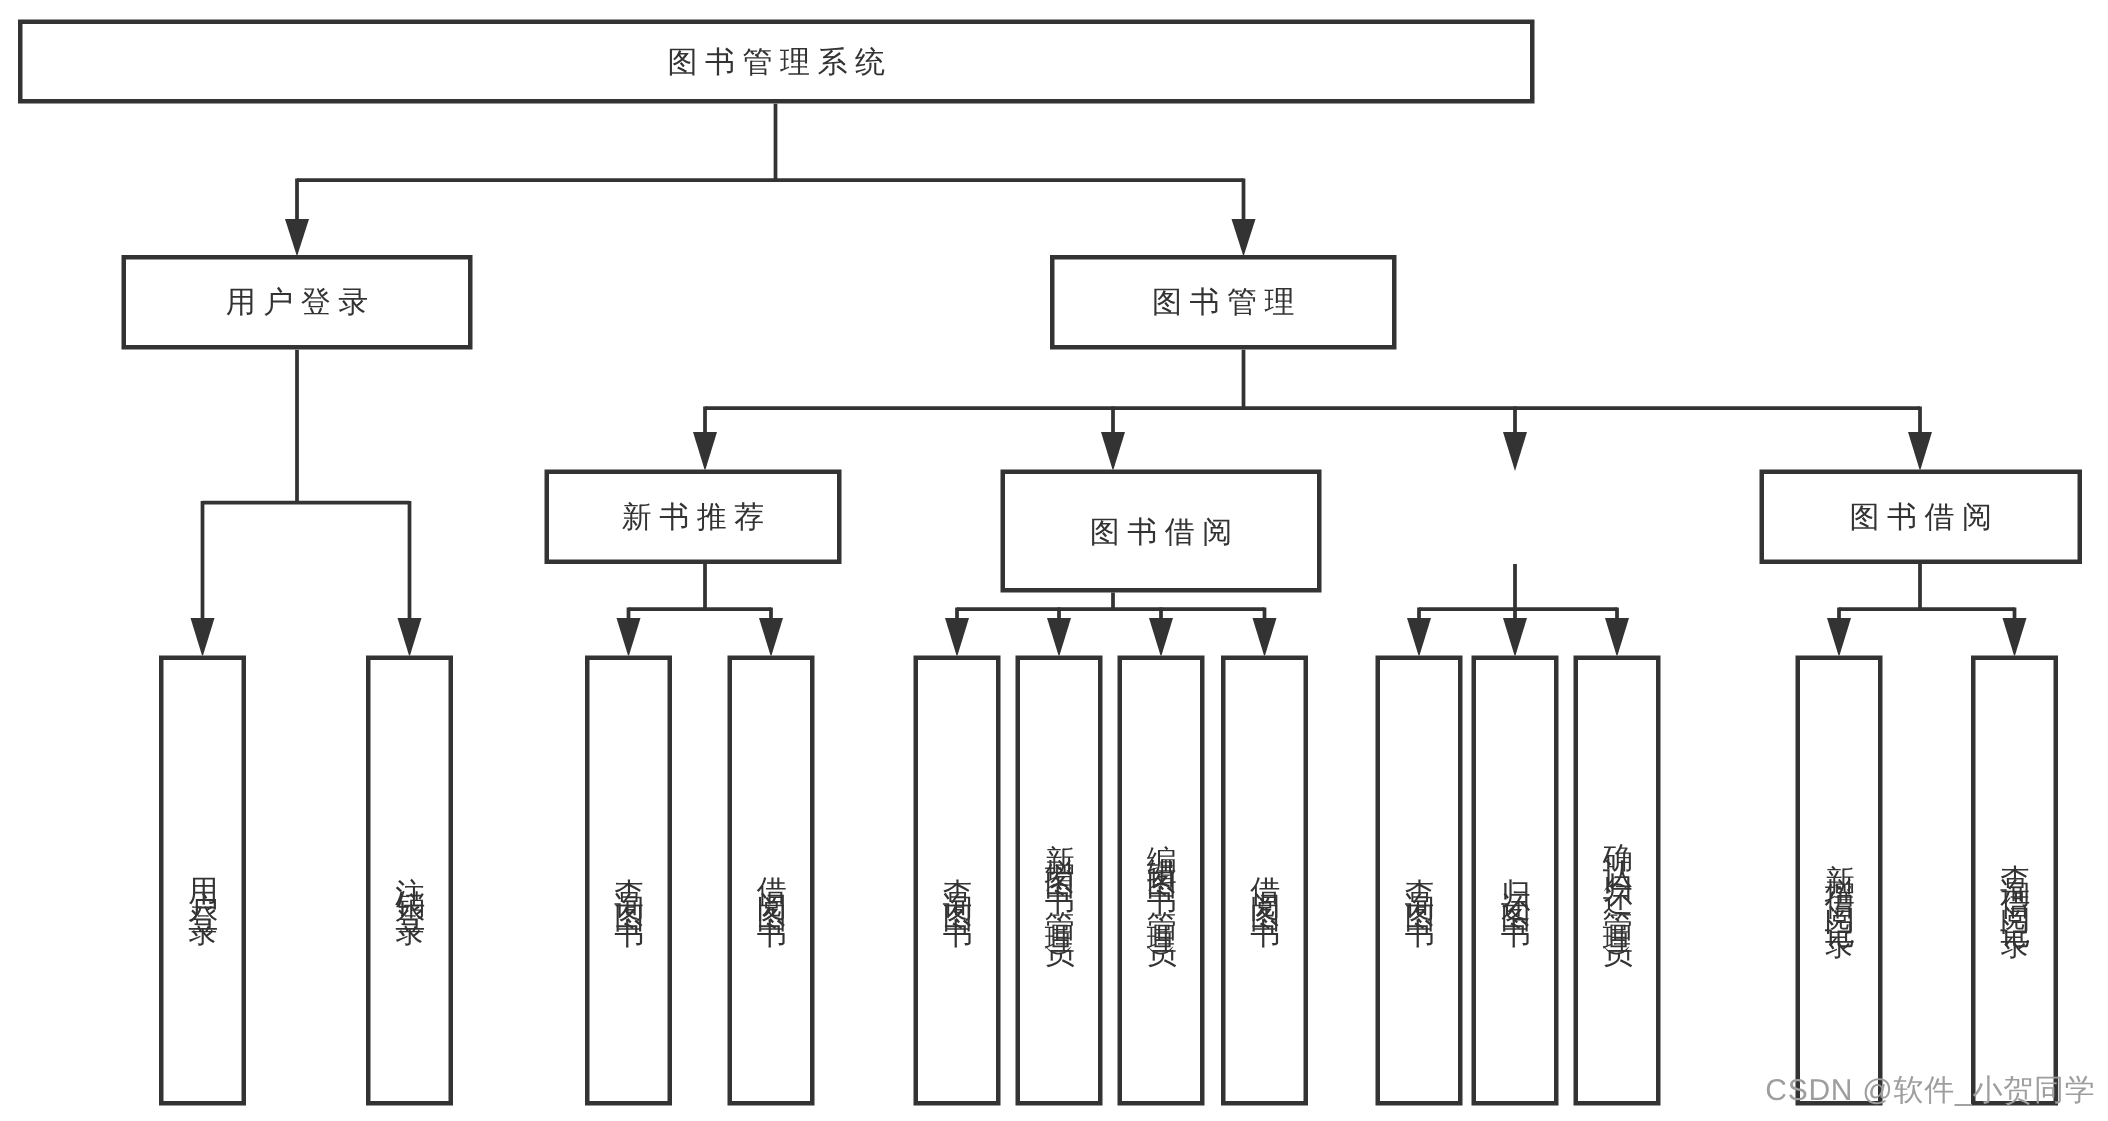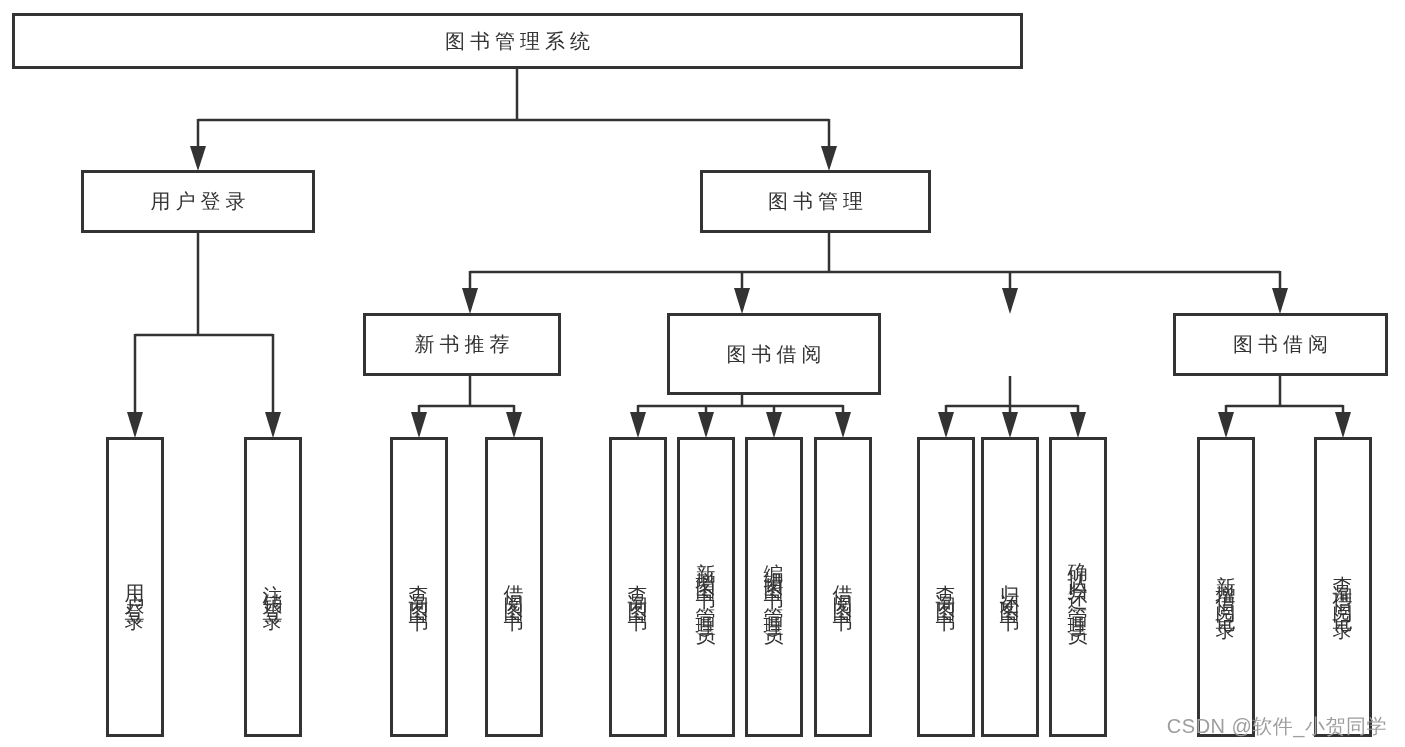--- a/index.html
+++ b/index.html
@@ -13,21 +13,21 @@
   .node{
     position:absolute;box-sizing:border-box;background:#ffffff;border:3px solid #333333;
     display:flex;align-items:center;justify-content:center;
   }
   .node .lbl{font-size:20px;letter-spacing:5px;text-indent:5px;white-space:nowrap;color:#333333;}
   .leaf .lbl{
     writing-mode:vertical-rl;text-orientation:mixed;
     letter-spacing:9px;text-indent:0;line-height:1;white-space:nowrap;
   }
   .watermark{
-    position:absolute;top:713px;right:18px;z-index:5;
+    position:absolute;top:713px;right:8px;z-index:5;
     font-size:20px;letter-spacing:0.5px;color:#9e9e9e;white-space:nowrap;
   }
 </style>
 </head>
 <body>
 
 <div class="canvas">
 
   <svg class="connectors" viewBox="0 0 1405 747" xmlns="http://www.w3.org/2000/svg">
 

